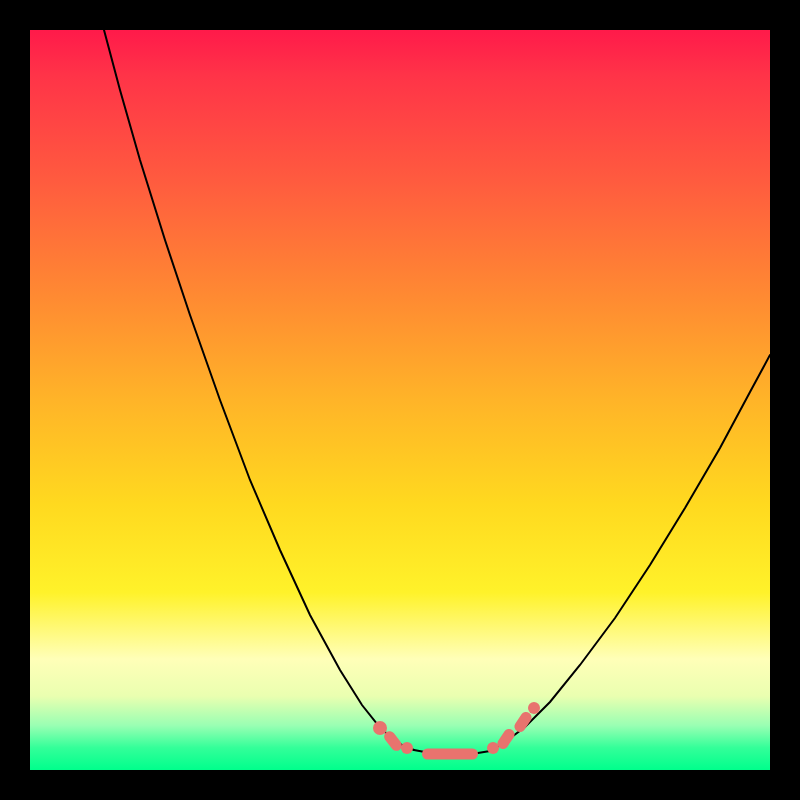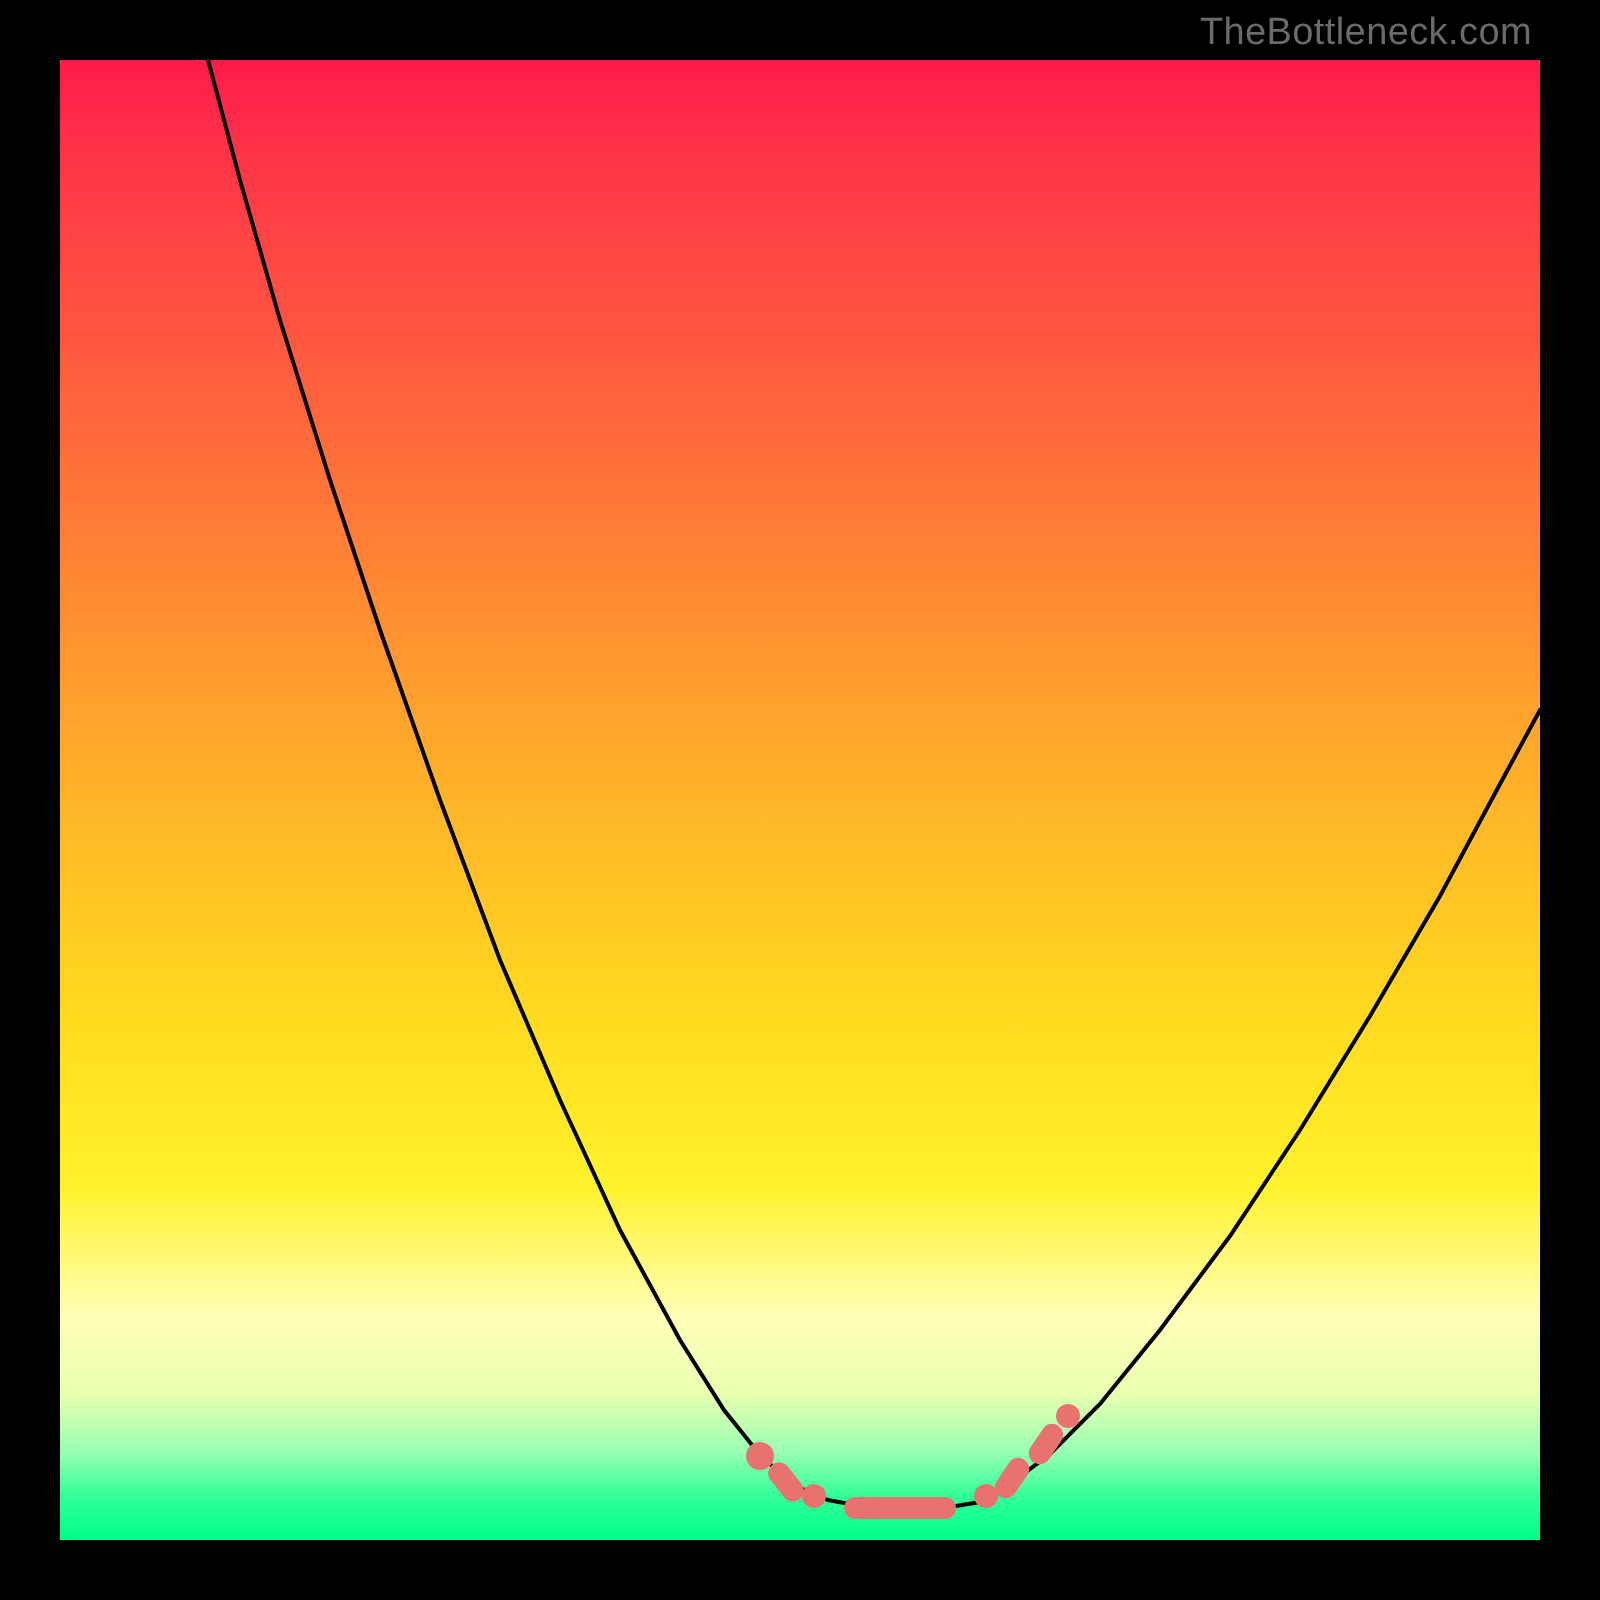--- a/index.html
+++ b/index.html
@@ -67,21 +67,20 @@
   }
   .curve .marker-dot {
     fill: #e8736e;
     stroke: none;
   }
 </style>
 </head>
 <body>
 
 <div class="frame">
-  <div class="watermark">TheBottleneck.com</div>
 
   <div class="plot-area">
     <svg class="curve" viewBox="0 0 740 740">
       <path class="line" d="M74 0 L90 60 L110 130 L135 210 L160 285 L190 370 L220 450 L250 520 L280 585 L310 640 L332 675 L348 695 L360 707 L372 715 L384 720"></path>
       <path class="line" d="M384 720 L400 723 L416 724 L432 724 L448 723 L460 721"></path>
       <path class="line" d="M460 721 L475 712 L495 697 L520 672 L550 635 L585 588 L620 535 L655 478 L690 418 L720 362 L740 325"></path>
       <g id="markers-group">
           <circle cx="350" cy="698" r="7" class="marker-dot"></circle>
           <rect x="357.5" y="700" width="11" height="22" rx="5.5" ry="5.5" transform="rotate(-38 363 711)" class="marker-pill"></rect>
           <circle cx="377" cy="718" r="6" class="marker-dot"></circle>

